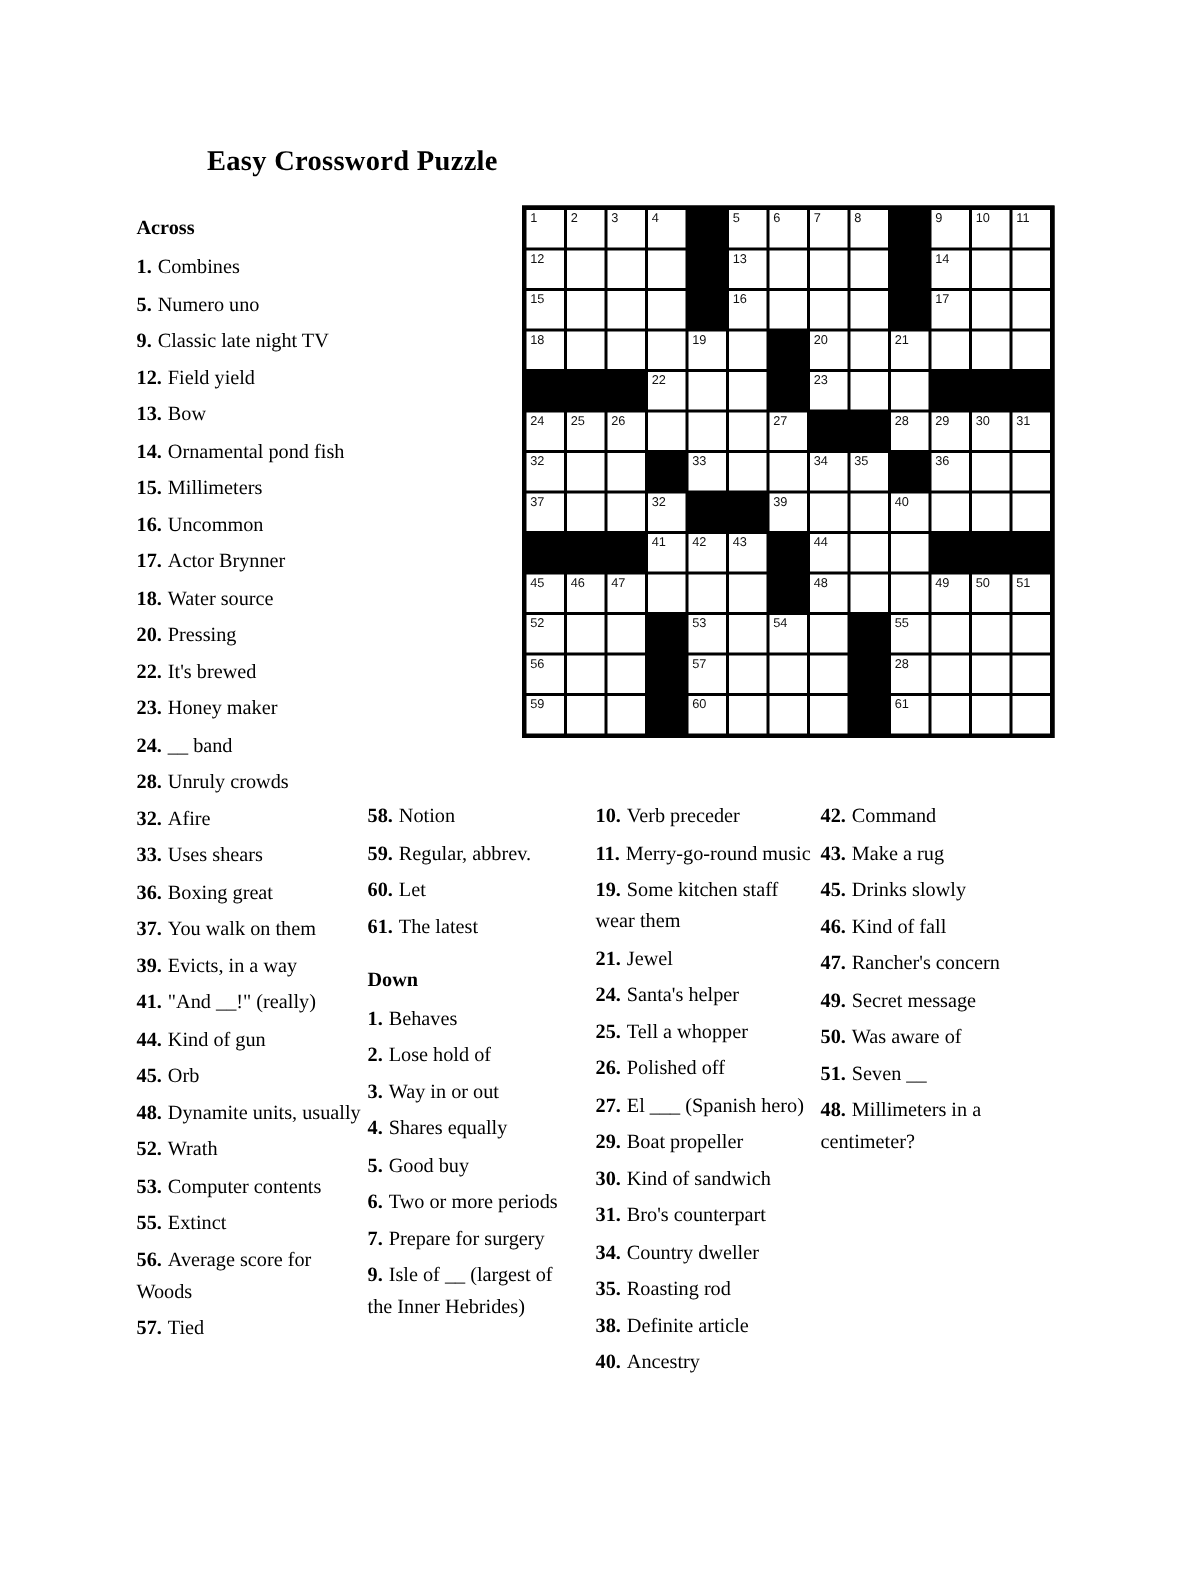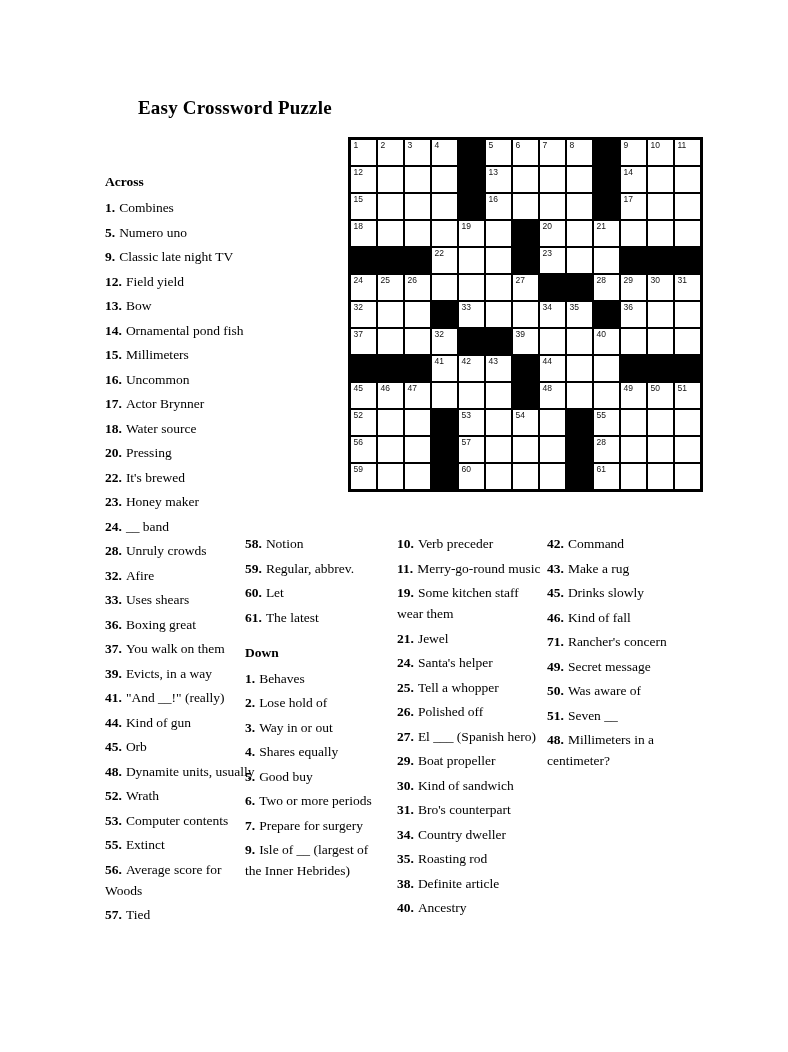--- a/index.html
+++ b/index.html
@@ -15,21 +15,21 @@
   .title {
     position: absolute; left: 138px; top: 97px;
     font-size: 19px; font-weight: bold; margin: 0;
     letter-spacing: 0.2px;
   }
 
   .col {
     position: absolute;
     font-size: 13.5px; line-height: 21px;
   }
-  .col1 { left: 105px;  top: 141px; width: 150px; margin-top: 30px; }
+  .col1 { left: 91px;  top: 141px; width: 150px; }
   .col2 { left: 245px; top: 533px; width: 138px; }
   .col3 { left: 397px; top: 533px; width: 150px; }
   .col4 { left: 547px; top: 533px; width: 156px; }
 
   .sec-h { font-weight: bold; margin: 0 0 5px 0; }
   .down-h { margin-top: 14px; }
 
   .clue { margin: 0 0 3.5px 0; }
   .clue .cn { font-weight: bold; margin-right: 4px; }
 
@@ -485,21 +485,21 @@
   <div class="col col4">
 
       <p class="clue"><b class="cn">42.</b><span>Command</span></p>
 
       <p class="clue"><b class="cn">43.</b><span>Make a rug</span></p>
 
       <p class="clue"><b class="cn">45.</b><span>Drinks slowly</span></p>
 
       <p class="clue"><b class="cn">46.</b><span>Kind of fall</span></p>
 
-      <p class="clue"><b class="cn">71.</b><span>Rancher's concern</span></p>
+      <p class="clue"><b class="cn">47.</b><span>Rancher's concern</span></p>
 
       <p class="clue"><b class="cn">49.</b><span>Secret message</span></p>
 
       <p class="clue"><b class="cn">50.</b><span>Was aware of</span></p>
 
       <p class="clue"><b class="cn">51.</b><span>Seven __</span></p>
 
       <p class="clue"><b class="cn">48.</b><span>Millimeters in a centimeter?</span></p>
     </div>
 

